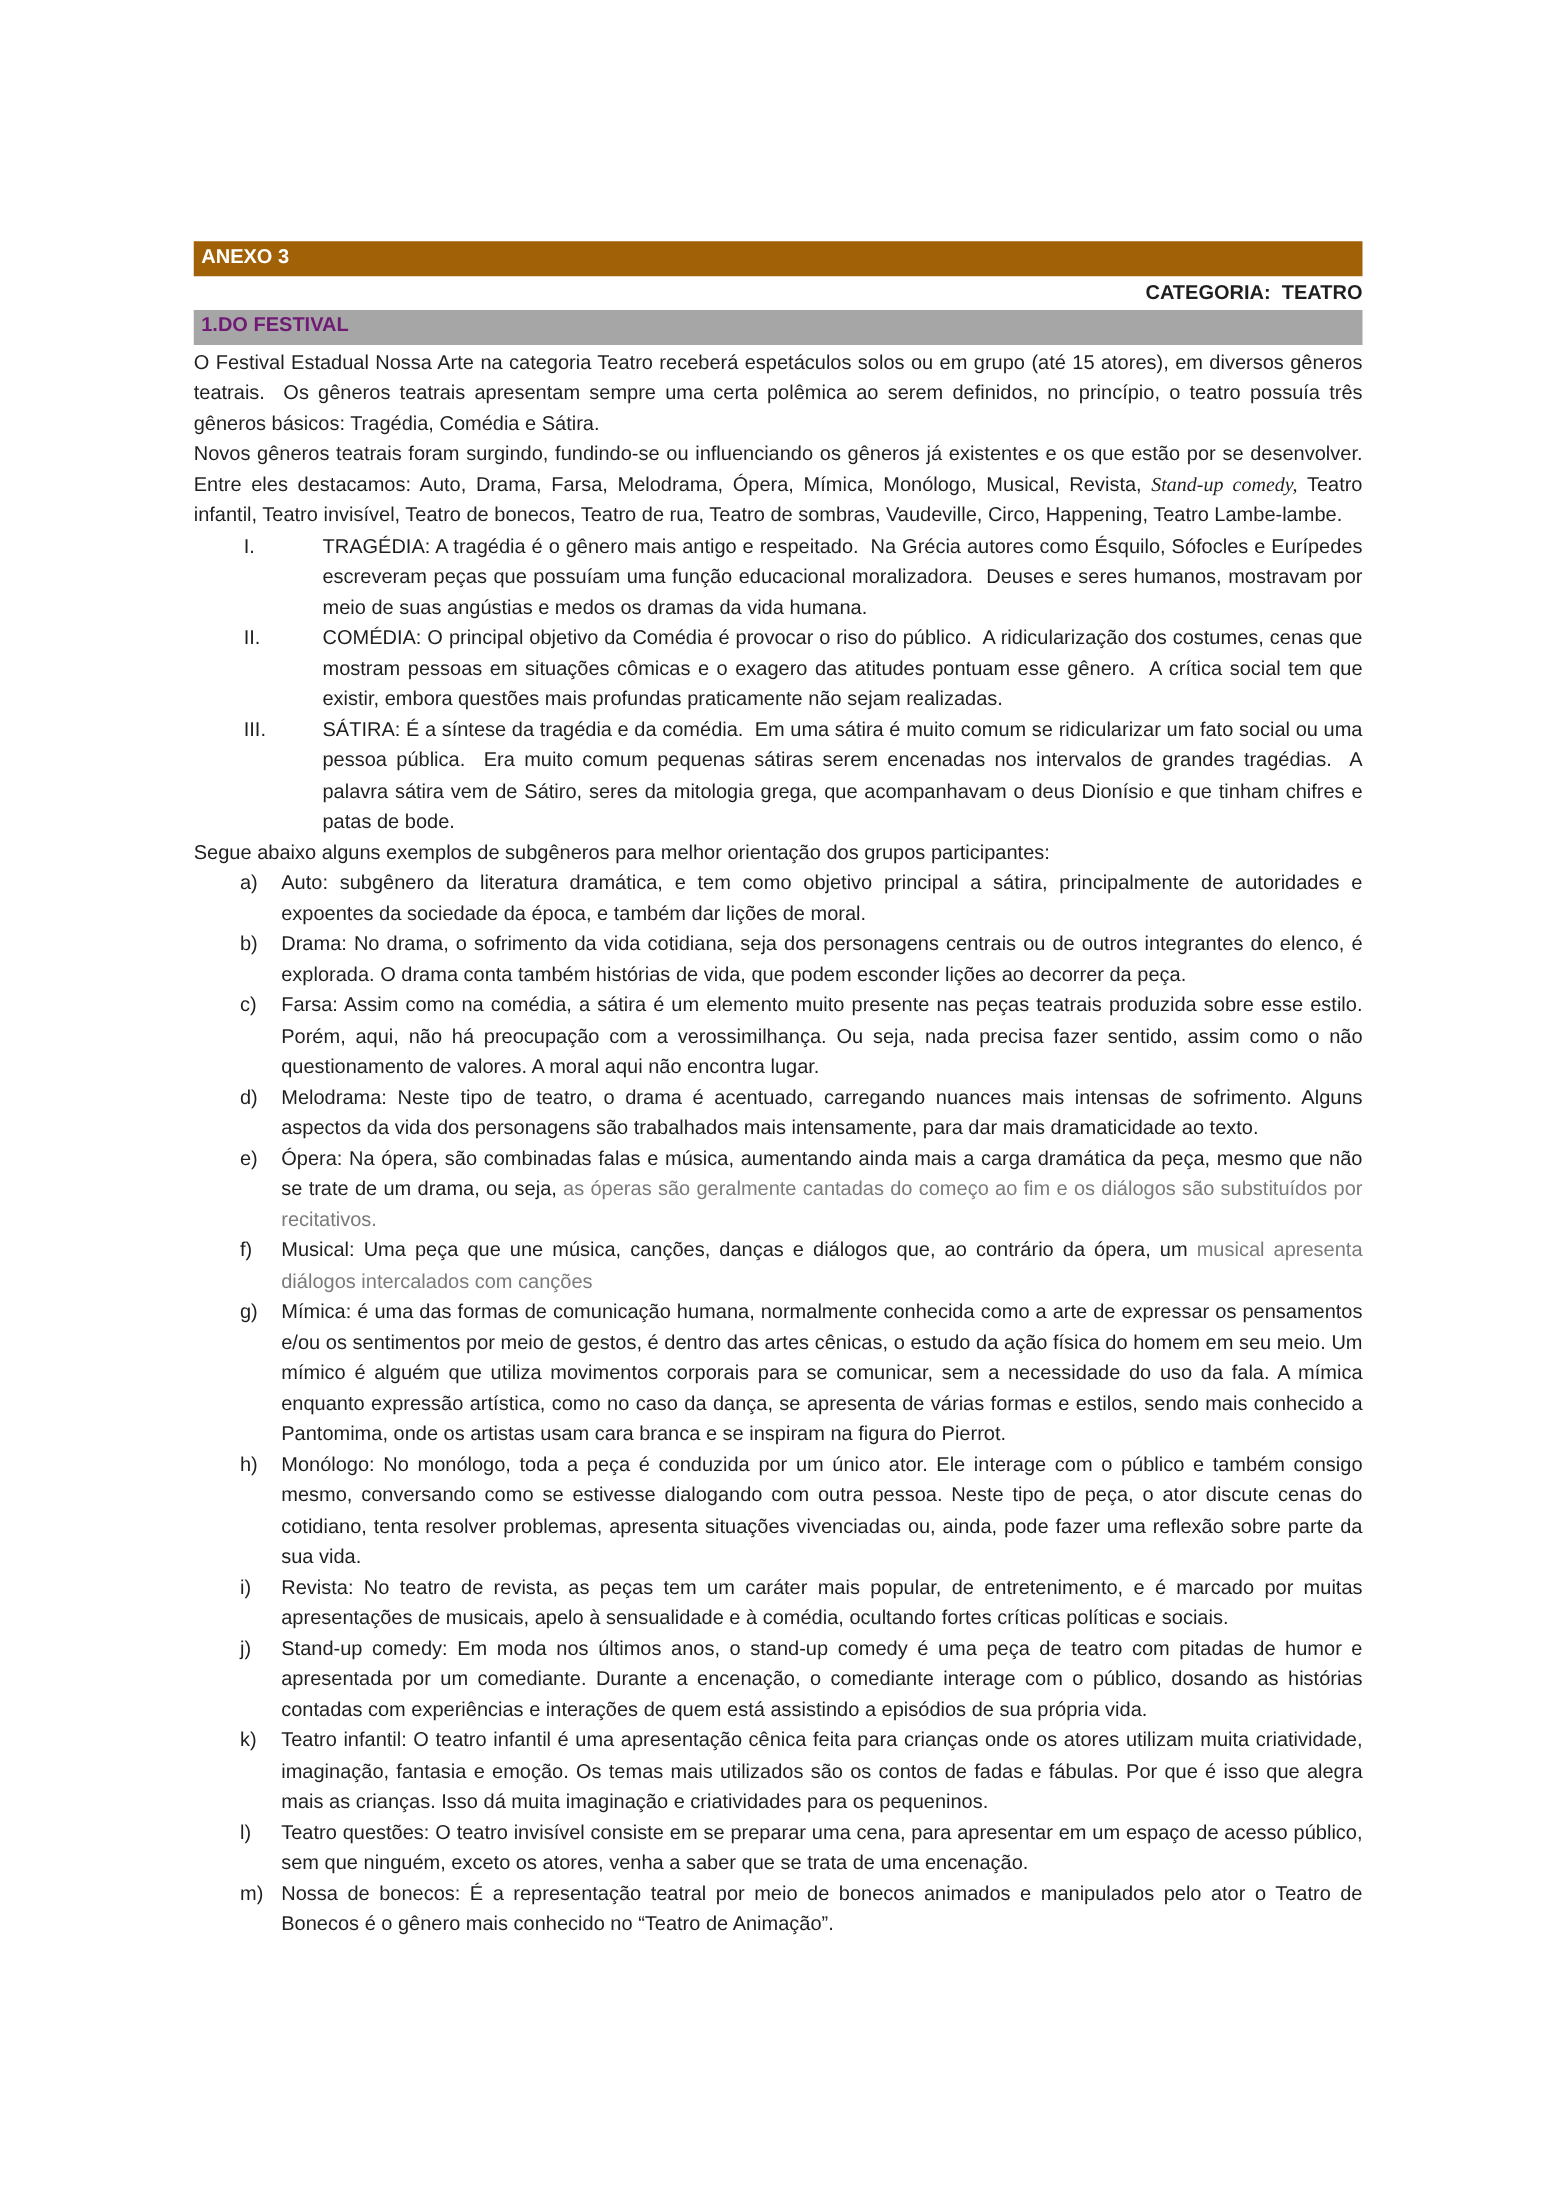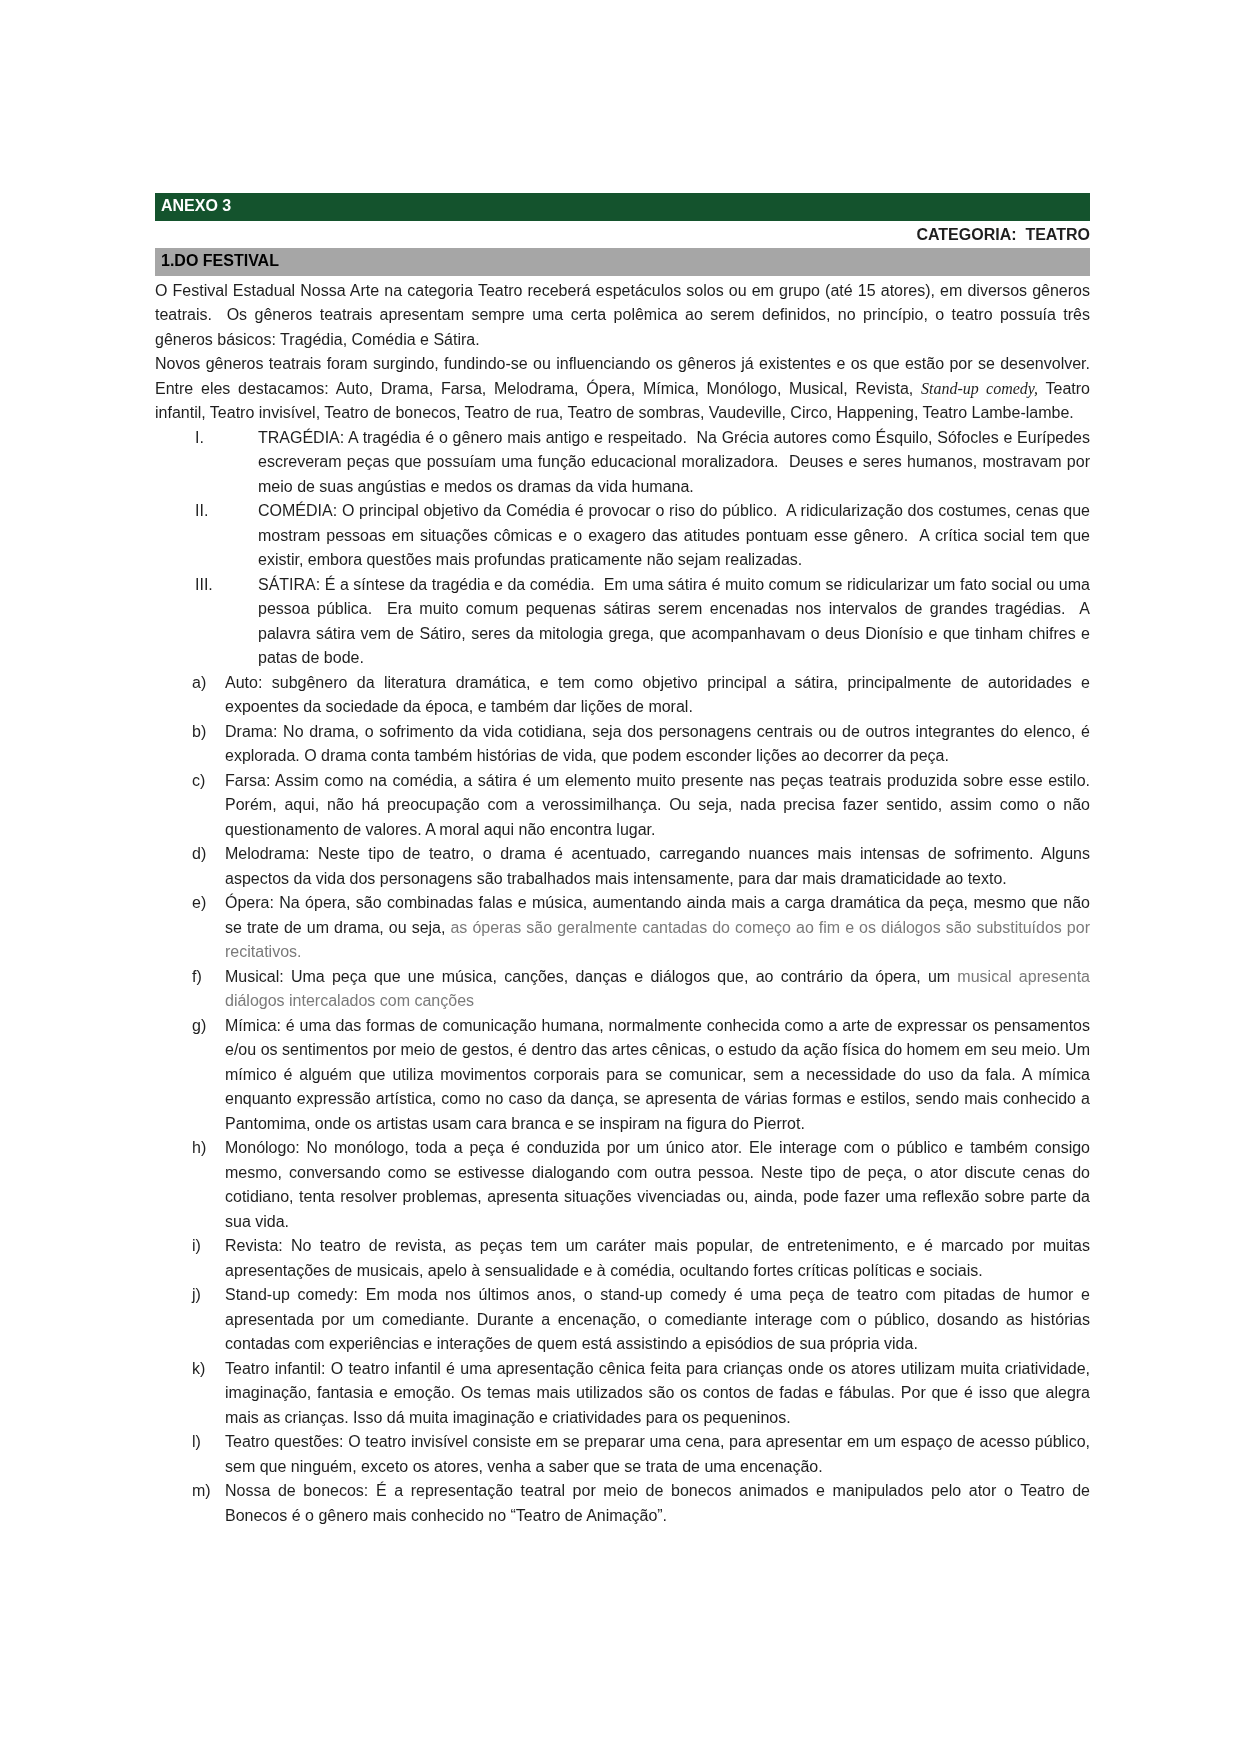--- a/index.html
+++ b/index.html
@@ -1,24 +1,24 @@
 <!DOCTYPE html>
 <html><head>
 <meta charset="utf-8">
 <style>
   html,body{margin:0;padding:0;background:#ffffff;}
   .page{position:relative;width:1241px;height:1754px;background:#ffffff;
         font-family:"Liberation Sans",sans-serif;color:#1f1f1f;overflow:hidden;}
   .content{position:absolute;left:155px;top:193px;width:935px;
            font-size:16px;line-height:24.5px;text-align:justify;}
   .content span{white-space:pre-wrap;}
-  .bar-green{background:#14532d;color:#ffffff;font-weight:bold;
+  .bar-green{background:#a16207;color:#ffffff;font-weight:bold;
              padding:1px 6px 2px 6px;text-align:left;}
   .categoria{font-weight:bold;padding:2px 0 1px 0;text-align:right;}
-  .bar-gray{background:#a6a6a6;color:#000000;font-weight:bold;
+  .bar-gray{background:#a6a6a6;color:#701a75;font-weight:bold;
             padding:1px 6px 2px 6px;margin-bottom:3px;text-align:left;}
   .para{margin:0;}
   .roman-item{position:relative;padding-left:103px;}
   .roman-item > .marker{position:absolute;left:40px;top:0;}
   .letter-item{position:relative;padding-left:70px;}
   .letter-item > .marker{position:absolute;left:37px;top:0;}
   .term{font-weight:normal;}
   .italic{font-style:italic;font-family:Liberation Serif, serif;}
   .gray{color:#7a7a7a;}
 </style>
@@ -35,20 +35,21 @@
     <div class="para"><span>O Festival Estadual Nossa Arte na categoria Teatro receberá espetáculos solos ou em grupo (até 15 atores), em diversos gêneros teatrais.  Os gêneros teatrais apresentam sempre uma certa polêmica ao serem definidos, no princípio, o teatro possuía três gêneros básicos: Tragédia, Comédia e Sátira.</span></div>
 
     <div class="para"><span>Novos gêneros teatrais foram surgindo, fundindo-se ou influenciando os gêneros já existentes e os que estão por se desenvolver. Entre eles destacamos: Auto, Drama, Farsa, Melodrama, Ópera, Mímica, Monólogo, Musical, Revista, </span><span class="italic">Stand-up comedy,</span><span> Teatro infantil, Teatro invisível, Teatro de bonecos, Teatro de rua, Teatro de sombras, Vaudeville, Circo, Happening, Teatro Lambe-lambe.</span></div>
 
     <div class="roman-item"><span class="marker">I.</span><span class="term">TRAGÉDIA:</span><span> A tragédia é o gênero mais antigo e respeitado.  Na Grécia autores como Ésquilo, Sófocles e Eurípedes escreveram peças que possuíam uma função educacional moralizadora.  Deuses e seres humanos, mostravam por meio de suas angústias e medos os dramas da vida humana.</span></div>
 
     <div class="roman-item"><span class="marker">II.</span><span class="term">COMÉDIA:</span><span> O principal objetivo da Comédia é provocar o riso do público.  A ridicularização dos costumes, cenas que mostram pessoas em situações cômicas e o exagero das atitudes pontuam esse gênero.  A crítica social tem que existir, embora questões mais profundas praticamente não sejam realizadas.</span></div>
 
     <div class="roman-item"><span class="marker">III.</span><span class="term">SÁTIRA:</span><span> É a síntese da tragédia e da comédia.  Em uma sátira é muito comum se ridicularizar um fato social ou uma pessoa pública.  Era muito comum pequenas sátiras serem encenadas nos intervalos de grandes tragédias.  A palavra sátira vem de Sátiro, seres da mitologia grega, que acompanhavam o deus Dionísio e que tinham chifres e patas de bode.</span></div>
 
+    <div class="para"><span>Segue abaixo alguns exemplos de subgêneros para melhor orientação dos grupos participantes:</span></div>
 
     <div class="letter-item"><span class="marker">a)</span><span class="term">Auto:</span><span> subgênero da literatura dramática, e tem como objetivo principal a sátira, principalmente de autoridades e expoentes da sociedade da época, e também dar lições de moral.</span></div>
 
     <div class="letter-item"><span class="marker">b)</span><span class="term">Drama:</span><span> No drama, o sofrimento da vida cotidiana, seja dos personagens centrais ou de outros integrantes do elenco, é explorada. O drama conta também histórias de vida, que podem esconder lições ao decorrer da peça.</span></div>
 
     <div class="letter-item"><span class="marker">c)</span><span class="term">Farsa:</span><span> Assim como na comédia, a sátira é um elemento muito presente nas peças teatrais produzida sobre esse estilo. Porém, aqui, não há preocupação com a verossimilhança. Ou seja, nada precisa fazer sentido, assim como o não questionamento de valores. A moral aqui não encontra lugar.</span></div>
 
     <div class="letter-item"><span class="marker">d)</span><span class="term">Melodrama:</span><span> Neste tipo de teatro, o drama é acentuado, carregando nuances mais intensas de sofrimento. Alguns aspectos da vida dos personagens são trabalhados mais intensamente, para dar mais dramaticidade ao texto.</span></div>
 
     <div class="letter-item"><span class="marker">e)</span><span class="term">Ópera:</span><span> Na ópera, são combinadas falas e música, aumentando ainda mais a carga dramática da peça, mesmo que não se trate de um drama, ou seja, </span><span class="gray">as óperas são geralmente cantadas do começo ao fim e os diálogos são substituídos por recitativos.</span></div>

